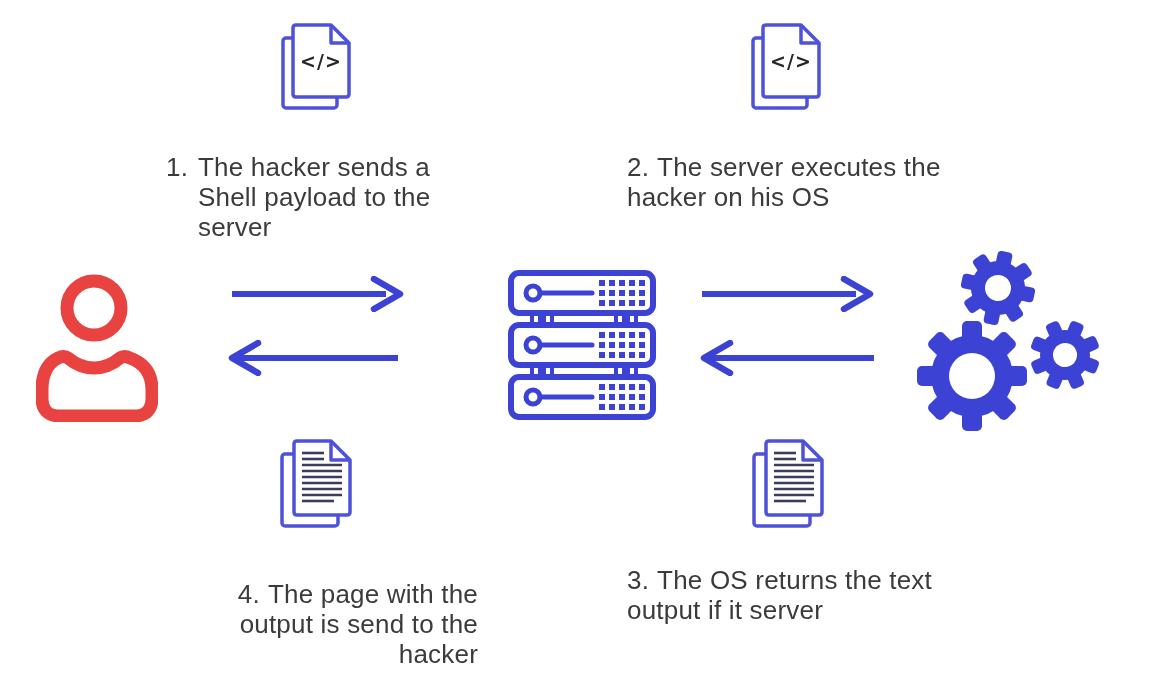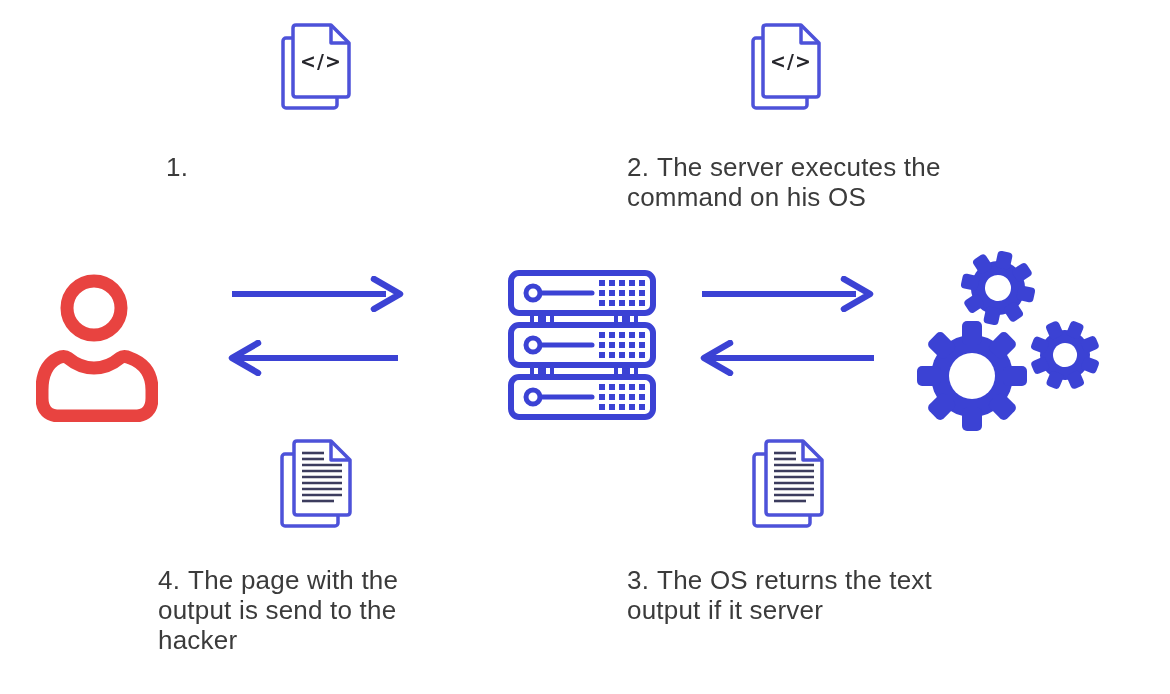--- a/index.html
+++ b/index.html
@@ -32,25 +32,28 @@
 
   <svg class="abs" style="left:750px;top:22px;" width="72" height="90" viewBox="0 0 72 90">
     <rect x="3" y="16" width="54" height="70" rx="3" fill="#ffffff" stroke="#4d52d9" stroke-width="3.5"></rect>
     <path d="M16,3 H51 L69,21 V72 Q69,75 66,75 H16 Q13,75 13,72 V6 Q13,3 16,3 Z" fill="#ffffff" stroke="#4d52d9" stroke-width="3.5" stroke-linejoin="round"></path>
     <polyline points="51,3 51,21 69,21" fill="none" stroke="#4d52d9" stroke-width="3.5" stroke-linejoin="round"></polyline>
     <text x="41" y="46" text-anchor="middle" font-size="19" font-weight="bold" font-family="DejaVu Sans, sans-serif" fill="#26262c" letter-spacing="1">&lt;/&gt;</text>
   </svg>
 
   <div class="step hanging" style="left:166px;top:152px;width:310px;">
     <span class="num">1.</span>
+    <span class="txt">The hacker sends a
+Shell payload to the
+server</span>
   </div>
 
   <div class="step inline" style="left:627px;top:152px;width:380px;">
     <span class="num">2.</span><span class="txt">The server executes the
-command on his OS</span>
+hacker on his OS</span>
   </div>
 
   <svg class="abs" style="left:36px;top:270px;" width="122" height="152" viewBox="0 0 122 152">
     <circle cx="58" cy="38" r="27" fill="none" stroke="#e84340" stroke-width="13"></circle>
     <path d="M24,146 H98 Q116,146 116,128 V120 Q116,96 94,88 Q88,85 84,88 Q72,98 58,98 Q44,98 32,88 Q28,85 22,88 Q6,96 6,120 V128 Q6,146 24,146 Z" fill="none" stroke="#e84340" stroke-width="13" stroke-linejoin="round"></path>
   </svg>
 
   <svg class="abs" style="left:228px;top:276px;" width="180" height="36" viewBox="0 0 180 36">
     <line x1="4" y1="18" x2="158" y2="18" stroke="#3b42d4" stroke-width="6"></line>
     <polyline points="146,3 172,18 146,33" fill="none" stroke="#3b42d4" stroke-width="6.5" stroke-linecap="round" stroke-linejoin="round"></polyline>
@@ -227,21 +230,21 @@
       <line x1="24" y1="27" x2="64" y2="27"></line>
         <line x1="24" y1="33" x2="64" y2="33"></line>
       <line x1="24" y1="39" x2="64" y2="39"></line>
         <line x1="24" y1="45" x2="64" y2="45"></line>
       <line x1="24" y1="51" x2="64" y2="51"></line>
         <line x1="24" y1="57" x2="64" y2="57"></line>
       <line x1="24" y1="63" x2="56" y2="63"></line>
     </g>
   </svg>
 
-  <div class="step inline" style="left:158px;top:565px;width:320px;">
+  <div class="step inline" style="left:158px;top:579px;width:320px;text-align:right;">
     <span class="num">4.</span><span class="txt">The page with the
 output is send to the
 hacker</span>
   </div>
 
   <div class="step inline" style="left:627px;top:565px;width:380px;">
     <span class="num">3.</span><span class="txt">The OS returns the text
 output if it server</span>
   </div>
 

